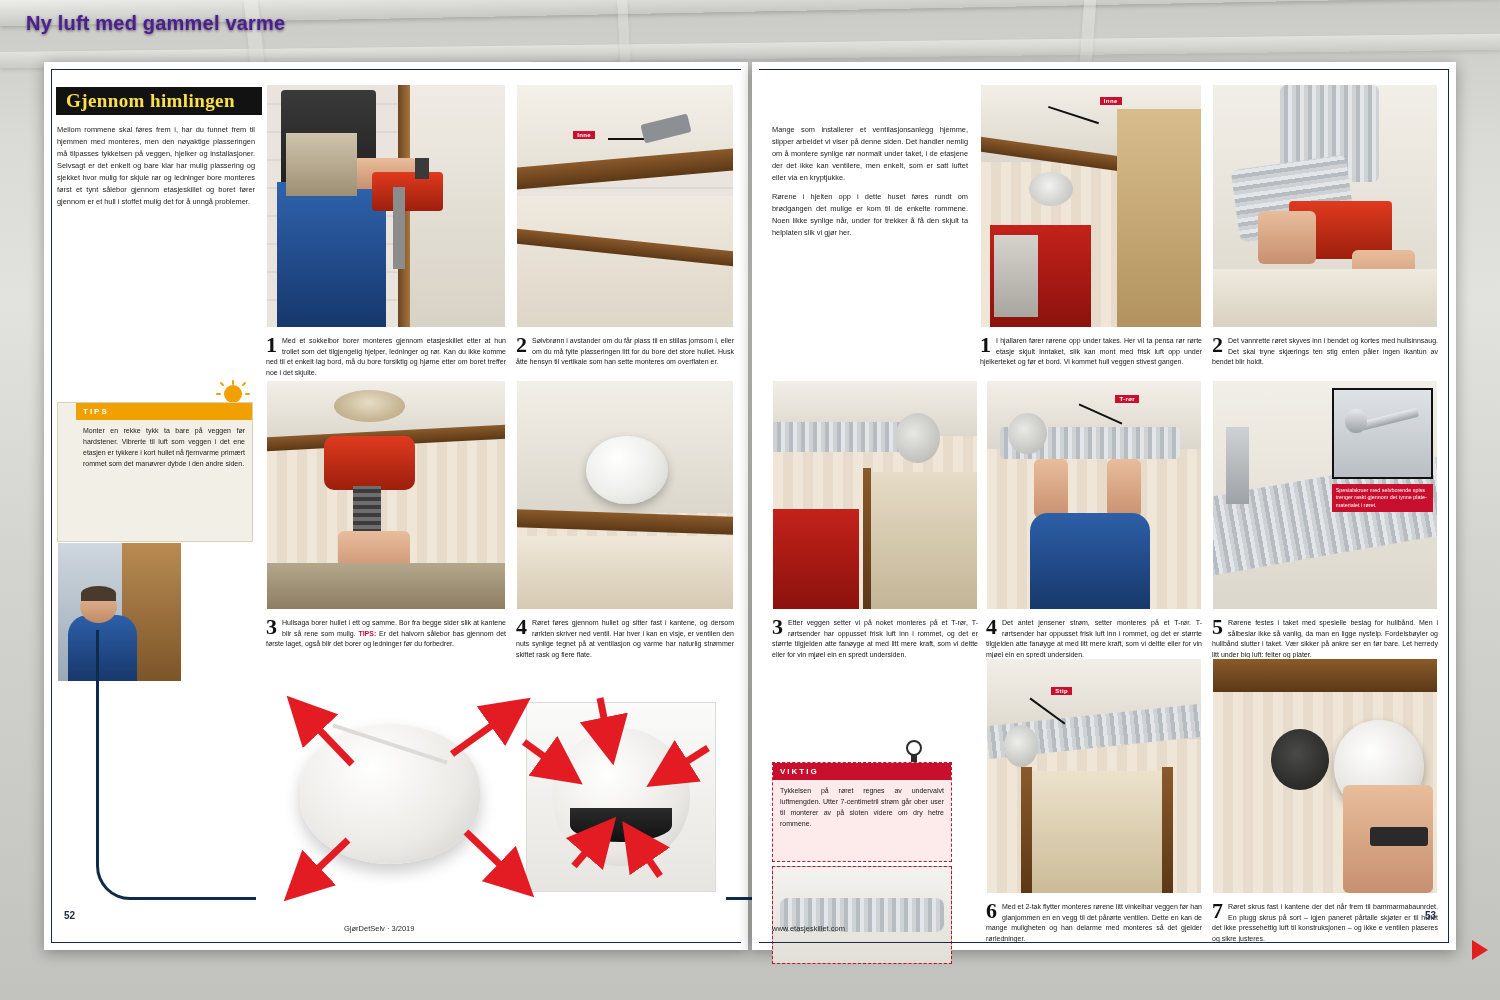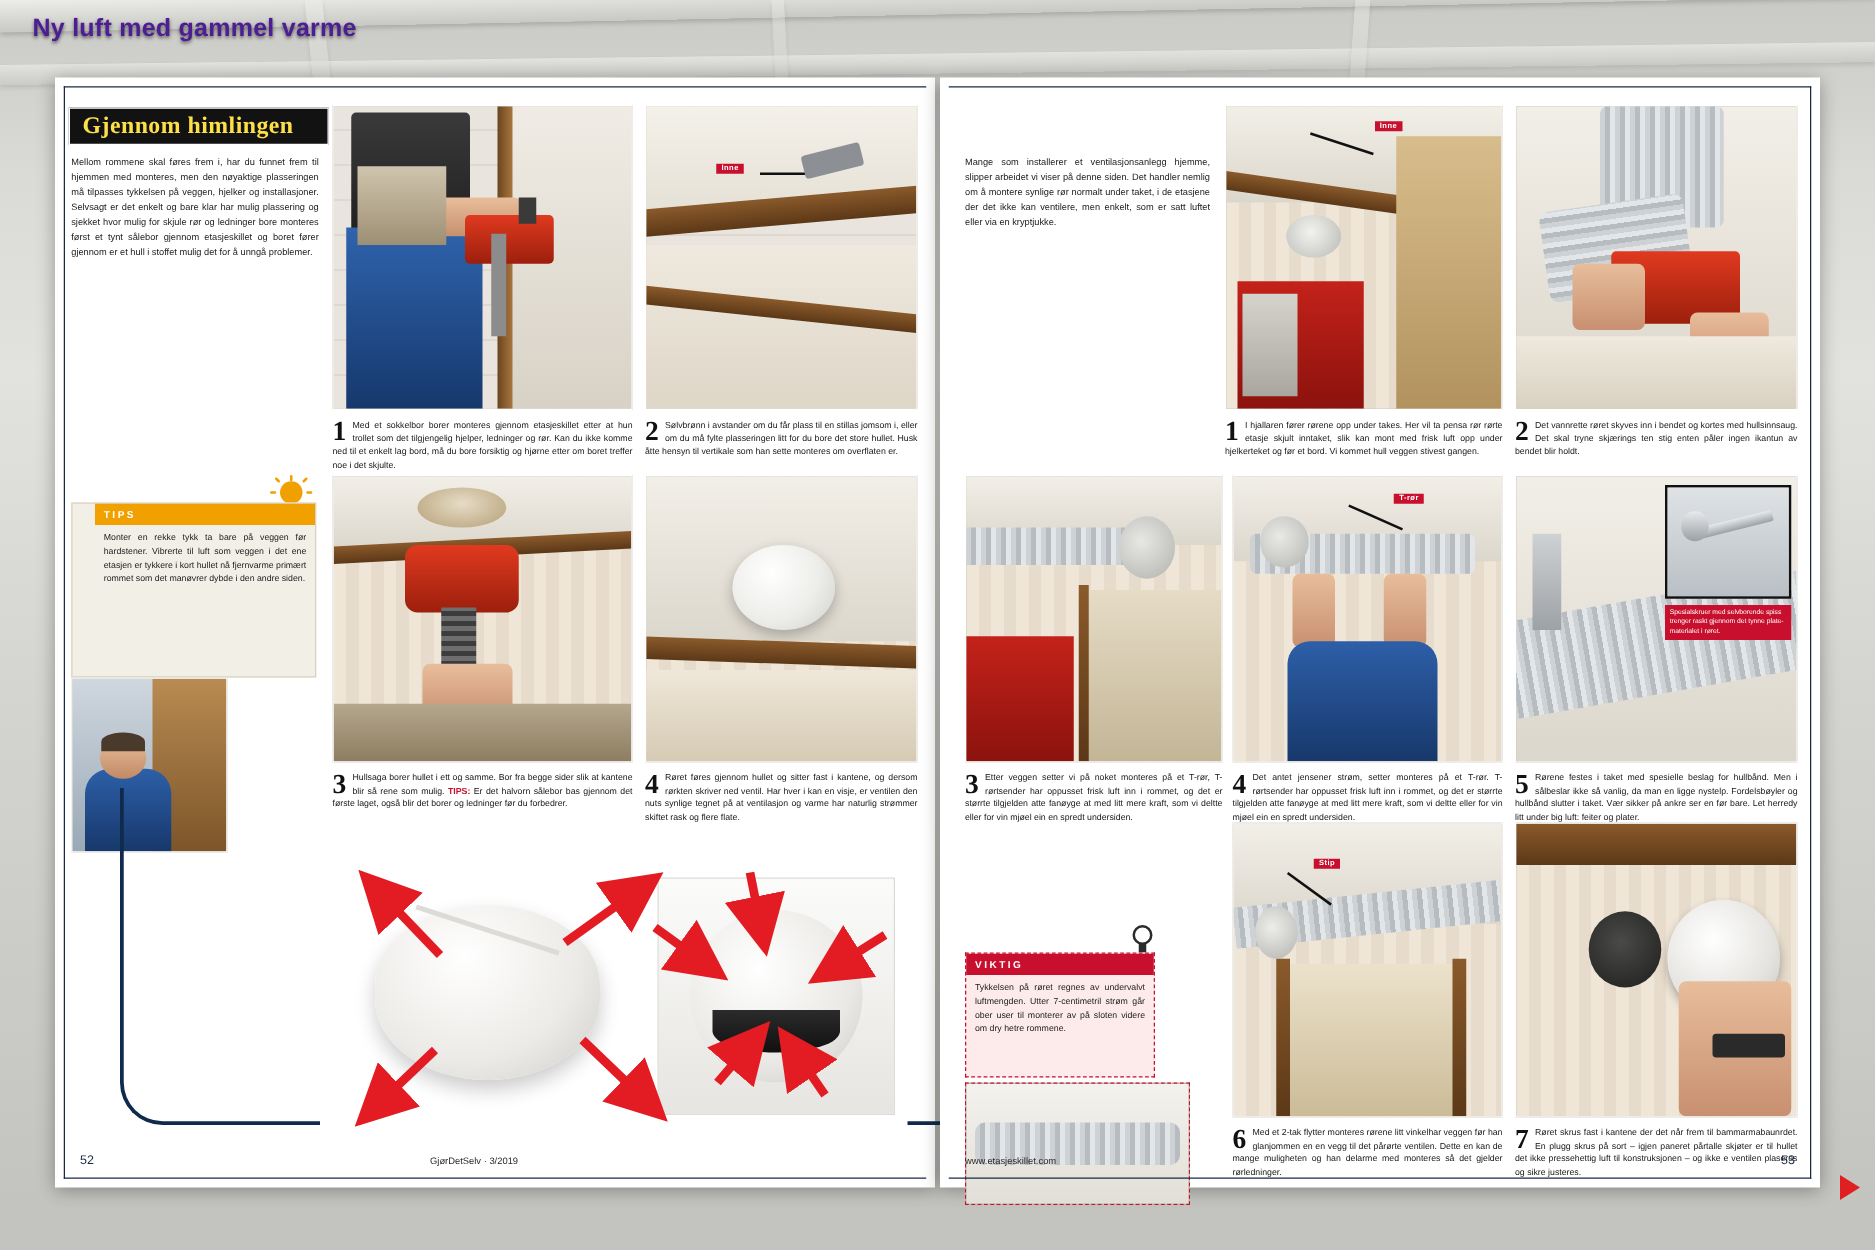--- a/index.html
+++ b/index.html
@@ -122,21 +122,21 @@
 
   
   .callout {
     position:absolute; background:#c8102e; color:#fff; font-size:6px; font-weight:bold;
     padding:1px 4px; letter-spacing:.4px; white-space:nowrap;
   }
   .arrow-line { position:absolute; background:#111; height:2px; }
 
   
   .folio {
-    position:absolute; bottom:16px; font-size:10px; font-weight:normal; color:#1b2a44;text-align:right;
+    position:absolute; bottom:29px; font-size:10px; font-weight:bold; color:#1b2a44;text-align:right;
   }
   .footnote {
     position:absolute; bottom:17px; font-size:7.5px; color:#2a2a2a;
   }
   .play {
     position:absolute; right:12px; bottom:40px; width:0;height:0;
     border-left:16px solid #e02020; border-top:10px solid transparent; border-bottom:10px solid transparent;
   }
 
   
@@ -327,20 +327,21 @@
 
   <div class="folio" style="left:20px;">52</div>
   <div class="footnote" style="left:300px;">GjørDetSelv · 3/2019</div>
 </div>
 
 <div class="page-panel page-right">
 
 
   <div class="bodycol" style="left:20px; top:62px; width:196px;">
     <p>Mange som installerer et ventilasjonsanlegg hjemme, slipper arbeidet vi viser på denne siden. Det handler nemlig om å montere synlige rør normalt under taket, i de etasjene der det ikke kan ventilere, men enkelt, som er satt luftet eller via en kryptjukke.</p>
+    <p>Rørene i hjelten opp i dette huset føres rundt om brødgangen det mulige er kom til de enkelte rommene. Noen likke synlige når, under for trekker å få den skjult ta helplaten slik vi gjør her.</p>
   </div>
 
   <div class="photo" style="left:228px; top:22px; width:222px; height:244px;">
     <div class="ph wallpaper"></div>
     <div class="ph ceiling" style="left:0; top:0; width:100%; height:32%;"></div>
     <div class="ph woodtrim" style="left:0; top:26%; width:72%; height:6%; transform:skewY(8deg);"></div>
     <div class="ph" style="left:62%; top:10%; width:38%; height:90%; background:linear-gradient(180deg,#d8bd8c,#b2935f);"></div>
     <div class="ph" style="left:22%; top:36%; width:20%; height:14%; background:radial-gradient(circle at 45% 40%,#f2f2f0,#b9b9b4); border-radius:50%;"></div>
     <div class="ph redcab" style="left:4%; top:58%; width:46%; height:42%;"></div>
     <div class="ph" style="left:6%; top:62%; width:20%; height:34%; background:linear-gradient(180deg,#d6d3cc,#a9a69f);"></div>
@@ -412,21 +413,21 @@
     <span>Rørene festes i taket med spesielle beslag for hullbånd. Men i sålbeslar ikke så vanlig, da man en ligge nystelp. Fordelsbøyler og hullbånd slutter i taket. Vær sikker på ankre ser en før bare. Let herredy litt under big luft: feiter og plater.</span>
   </div>
 
   <div style="position:absolute; left:150px; top:676px; width:24px; height:30px;">
     <svg viewBox="0 0 24 30" width="24" height="30">
       <circle cx="12" cy="10" r="7" fill="none" stroke="#2b2b2b" stroke-width="2"></circle>
       <rect x="9" y="17" width="6" height="7" fill="#2b2b2b"></rect>
       <rect x="9" y="24" width="6" height="2" fill="#6b6b6b"></rect>
     </svg>
   </div>
-  <div class="viktig" style="left:20px; top:700px; width:152px; height:100px;">
+  <div class="viktig" style="left:20px; top:700px; width:180px; height:100px;">
     <div class="viktig-head">VIKTIG</div>
     <div class="viktig-body">Tykkelsen på røret regnes av undervalvt luftmengden. Utter 7-centimetril strøm går ober user til monterer av på sloten videre om dry hetre rommene.</div>
   </div>
   <div class="photo" style="left:20px; top:804px; width:180px; height:98px; border:1px dashed #c8102e;">
     <div class="ph" style="background:linear-gradient(180deg,#f4f2ee,#e2dfd8);"></div>
     <div class="ph duct" style="left:4%; top:32%; width:92%; height:36%; border-radius:8px;"></div>
   </div>
 
   <div class="photo" style="left:234px; top:596px; width:216px; height:236px;">
     <div class="ph wallpaper"></div>

